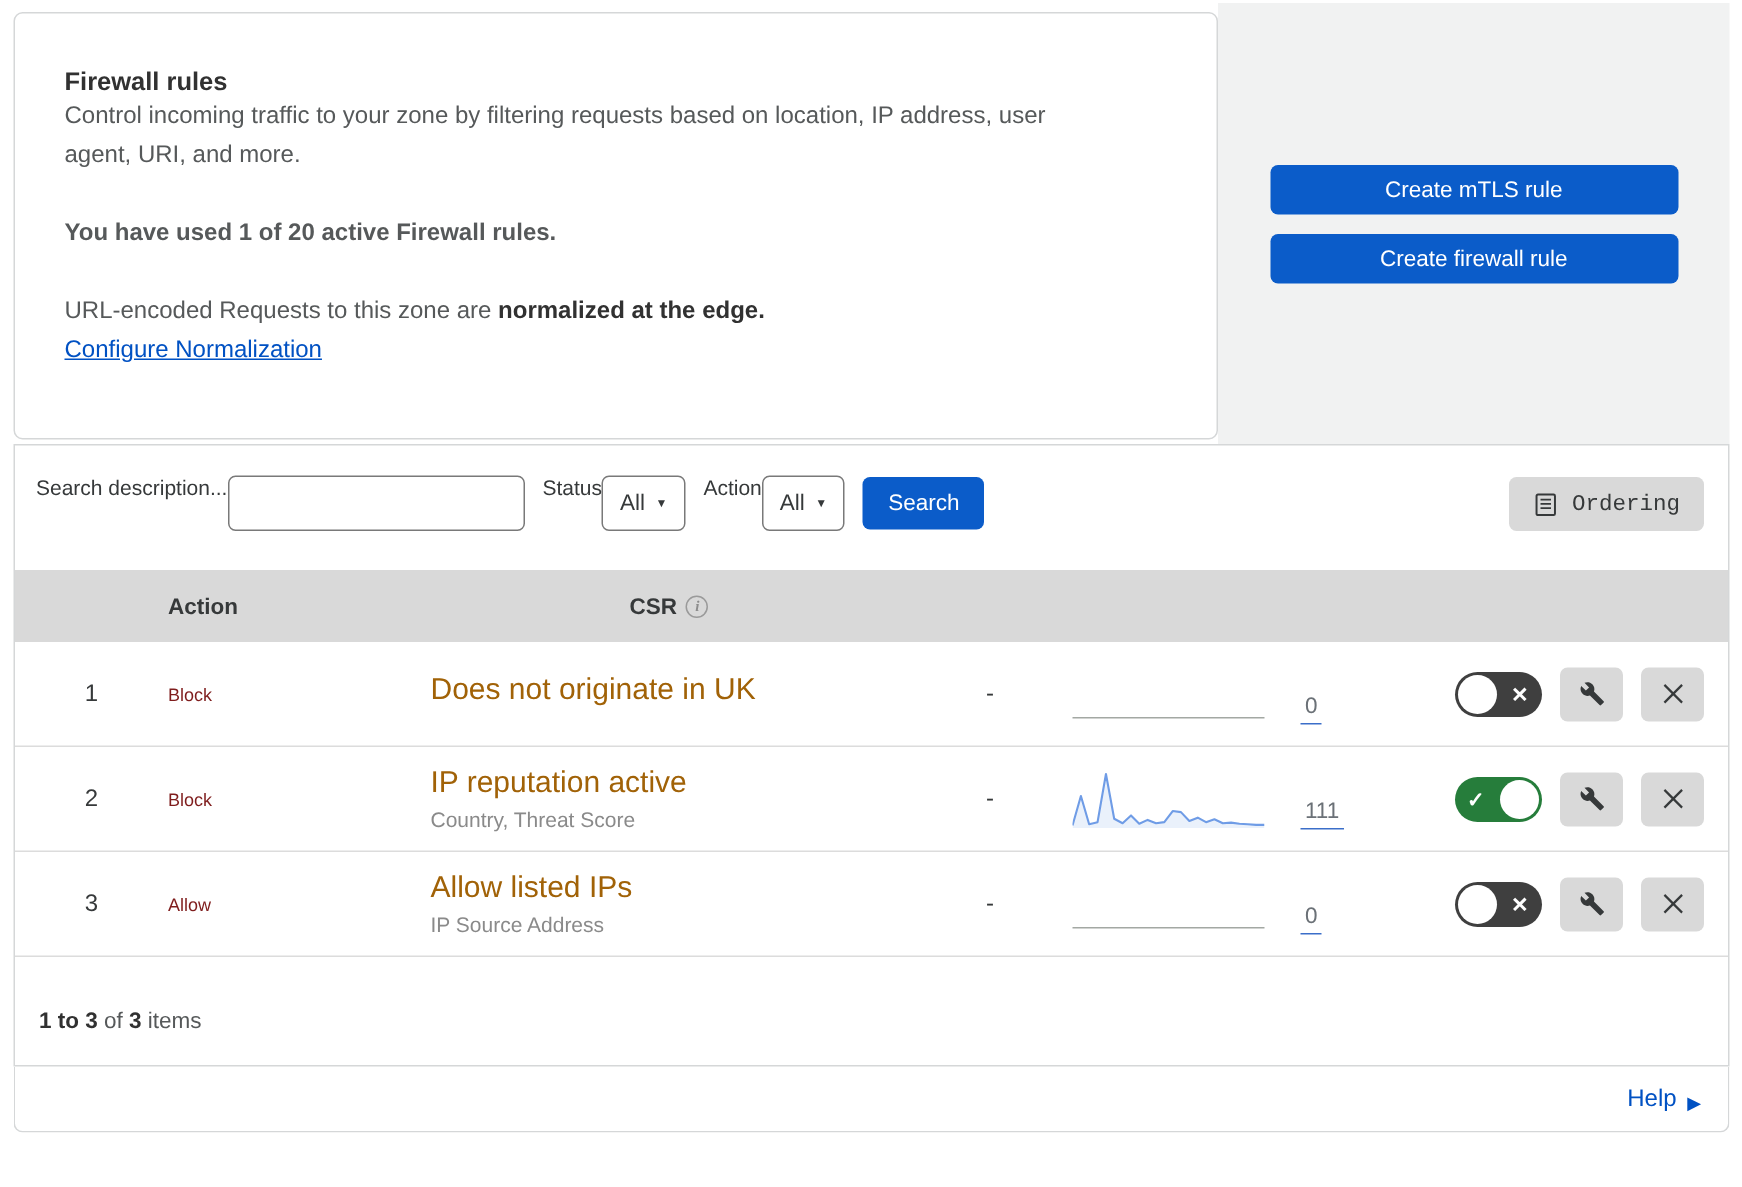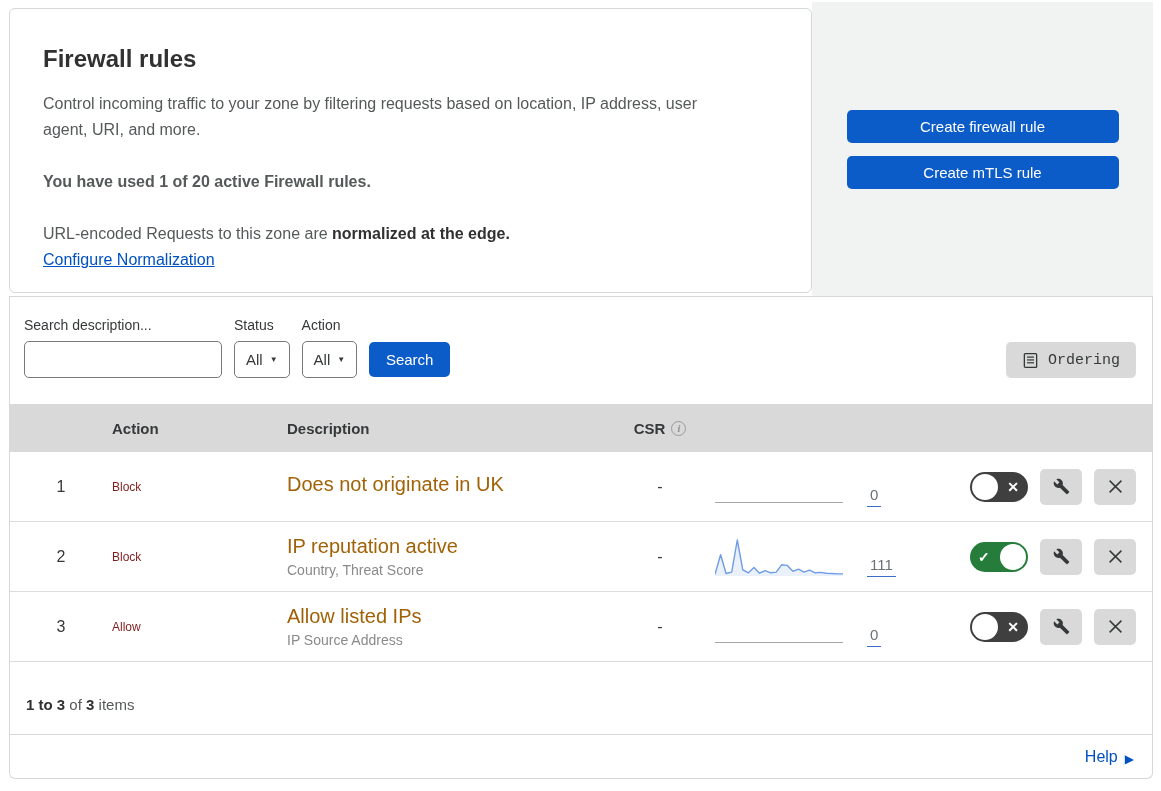--- a/index.html
+++ b/index.html
@@ -1,38 +1,38 @@
 <!DOCTYPE html>
 <html><head>
 <meta charset="utf-8">
 <style>
   * { box-sizing: border-box; margin: 0; padding: 0; }
   html,body { width:1161px; height:791px; background:#fff; font-family:"Liberation Sans", sans-serif; color:#313131; }
 
   
   .top-section { display:flex; padding:0 8px 0 9px; height:296px; align-items:flex-start; }
   .intro-card { flex:1; height:285px; margin-top:8px; background:#fff; border:1px solid #d5d7d8; border-radius:6px; padding:36px 60px 0 33px; }
-  .intro-card h1 { font-size:24px; font-weight:600; color:#313131; margin-bottom:18px; }
+  .intro-card h1 { font-size:17px; font-weight:600; color:#313131; }
   .intro-card p { font-size:16px; color:#56595a; line-height:26px; max-width:700px; }
   .intro-desc { margin-bottom:26px; }
   .usage-line { font-weight:700; color:#313131; margin-bottom:26px; }
   .norm-line { margin-bottom:4px; }
   .norm-line strong { color:#313131; }
   .link { color:#0051c3; text-decoration:underline; font-size:16px; cursor:pointer; }
 
   .actions-panel { width:341px; height:294px; margin-top:2px; background:#f1f2f2; display:flex; flex-direction:column; align-items:center; justify-content:center; gap:13px; }
   .btn-primary { background:#0b5cc9; color:#fff; border:none; border-radius:5px; font-size:15px; font-family:inherit; cursor:pointer; }
   .panel-btn { width:272px; height:33px; }
 
   
   .main-card { margin:0 8px 0 9px; border:1px solid #d5d7d8; background:#fff; }
 
   .filter-bar { display:flex; justify-content:space-between; align-items:flex-end; padding:20px 16px 26px 14px; }
   .filter-left { display:flex; align-items:flex-end; gap:12px; }
-  .f-group { display:flex; flex-direction:column; }
+  .f-group { display:flex; flex-direction:row; }
   .f-group label { font-size:14px; color:#36393a; margin-bottom:8px; }
   .search-box { width:198px; height:37px; border:1px solid #797979; border-radius:5px; display:flex; align-items:center; padding-left:10px; background:#fff; }
   .search-box input { border:none; outline:none; flex:1; height:100%; font-size:14px; font-family:inherit; background:transparent; margin-left:6px; }
   .dropdown { height:37px; background:#fff; border:1px solid #797979; border-radius:5px; font-size:15px; color:#36393a; font-family:inherit; display:flex; align-items:center; gap:7px; padding:0 11px; cursor:pointer; }
   .caret { font-size:8px; color:#36393a; }
   .search-btn { width:81px; height:35px; margin-bottom:1px; }
   .ordering-btn { height:36px; padding:0 16px; background:#d9d9d9; border:none; border-radius:5px; font-size:15px; color:#36393a; font-family:Liberation Mono, monospace; display:flex; align-items:center; gap:9px; cursor:pointer; }
 
   
   .tgrid { display:grid; grid-template-columns:102px 175px 318px 110px 230px 1fr; align-items:center; }
@@ -77,22 +77,22 @@
 
 <div class="top-section">
   <div class="intro-card">
     <h1>Firewall rules</h1>
     <p class="intro-desc">Control incoming traffic to your zone by filtering requests based on location, IP address, user agent, URI, and more.</p>
     <p class="usage-line">You have used 1 of 20 active Firewall rules.</p>
     <p class="norm-line"><span>URL-encoded Requests to this zone are </span><strong>normalized at the edge.</strong></p>
     <a class="link">Configure Normalization</a>
   </div>
   <div class="actions-panel">
+    <button class="btn-primary panel-btn">Create mTLS rule</button>
     <button class="btn-primary panel-btn">Create firewall rule</button>
-    <button class="btn-primary panel-btn">Create mTLS rule</button>
   </div>
 </div>
 
 <div class="main-card">
 
   <div class="filter-bar">
     <div class="filter-left">
       <div class="f-group">
         <label>Search description...</label>
         <div class="search-box">
@@ -126,21 +126,20 @@
           <line x1="5.3" y1="8.4" x2="12.7" y2="8.4" stroke="#36393a" stroke-width="1.3"></line>
           <line x1="5.3" y1="11.4" x2="12.7" y2="11.4" stroke="#36393a" stroke-width="1.3"></line>
         </svg>
       <span>Ordering</span>
     </button>
   </div>
 
   <div class="tgrid thead">
     <div></div>
     <div class="th">Action</div>
-    <div class="th">Description</div>
     <div class="th th-csr">
       <span>CSR</span>
       <span class="info-i">i</span>
     </div>
     <div></div>
   </div>
 
   <div class="tgrid trow">
     <div class="c-num">1</div>
     <div class="c-action">Block</div>

